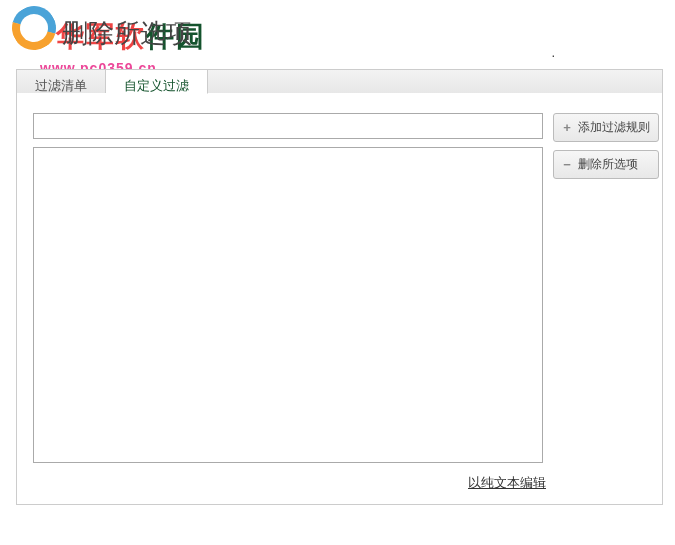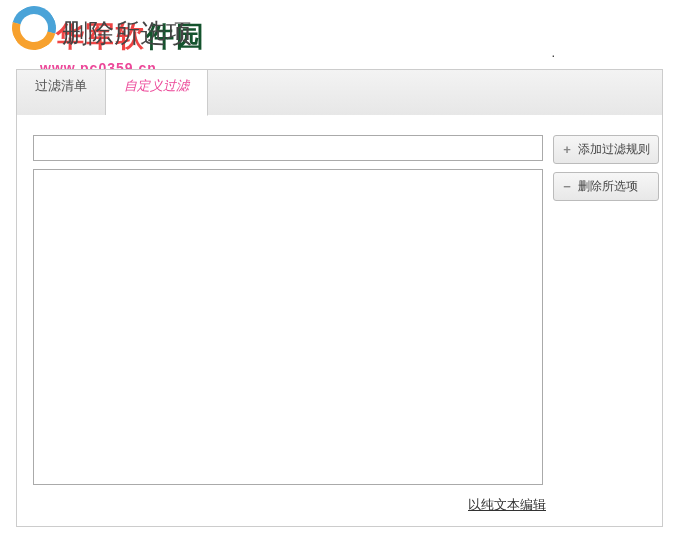--- a/index.html
+++ b/index.html
@@ -81,45 +81,44 @@
       z-index: 1;
       font-weight: 500;
     }
     .content {
       padding: 0 12px 0 16px;
     }
     .tabs-bar {
       border: 1px solid #ccc;
       border-bottom: none;
       background: linear-gradient(#f3f3f3, #e7e7e7);
-      height: 46px;
+      height: 24px;
       display: flex;
       align-items: stretch;
       position: relative;
       z-index: 2;
     }
     .tab {
       padding: 0 18px;
       line-height: 32px;
       font-size: 13px;
       color: #555;
       border-right: 1px solid #ccc;
       background: linear-gradient(#f3f3f3, #e7e7e7);
       cursor: pointer;
       position: relative;
     }
     .tab.active {
       background: #fff;
-      color: #ec4899;
+      color: #14532d;
       border-top: 1px solid #ccc;
       margin-top: -1px;
       border-bottom: 1px solid #fff;
       margin-bottom: -1px;
       z-index: 3;
-      font-style: italic;
     }
     .tab:first-child {
       border-left: none;
     }
     .tab-panel {
       border: 1px solid #ccc;
       border-top: 1px solid #ccc;
       background: #fff;
       padding: 20px 16px 12px 16px;
       margin-top: -1px;

